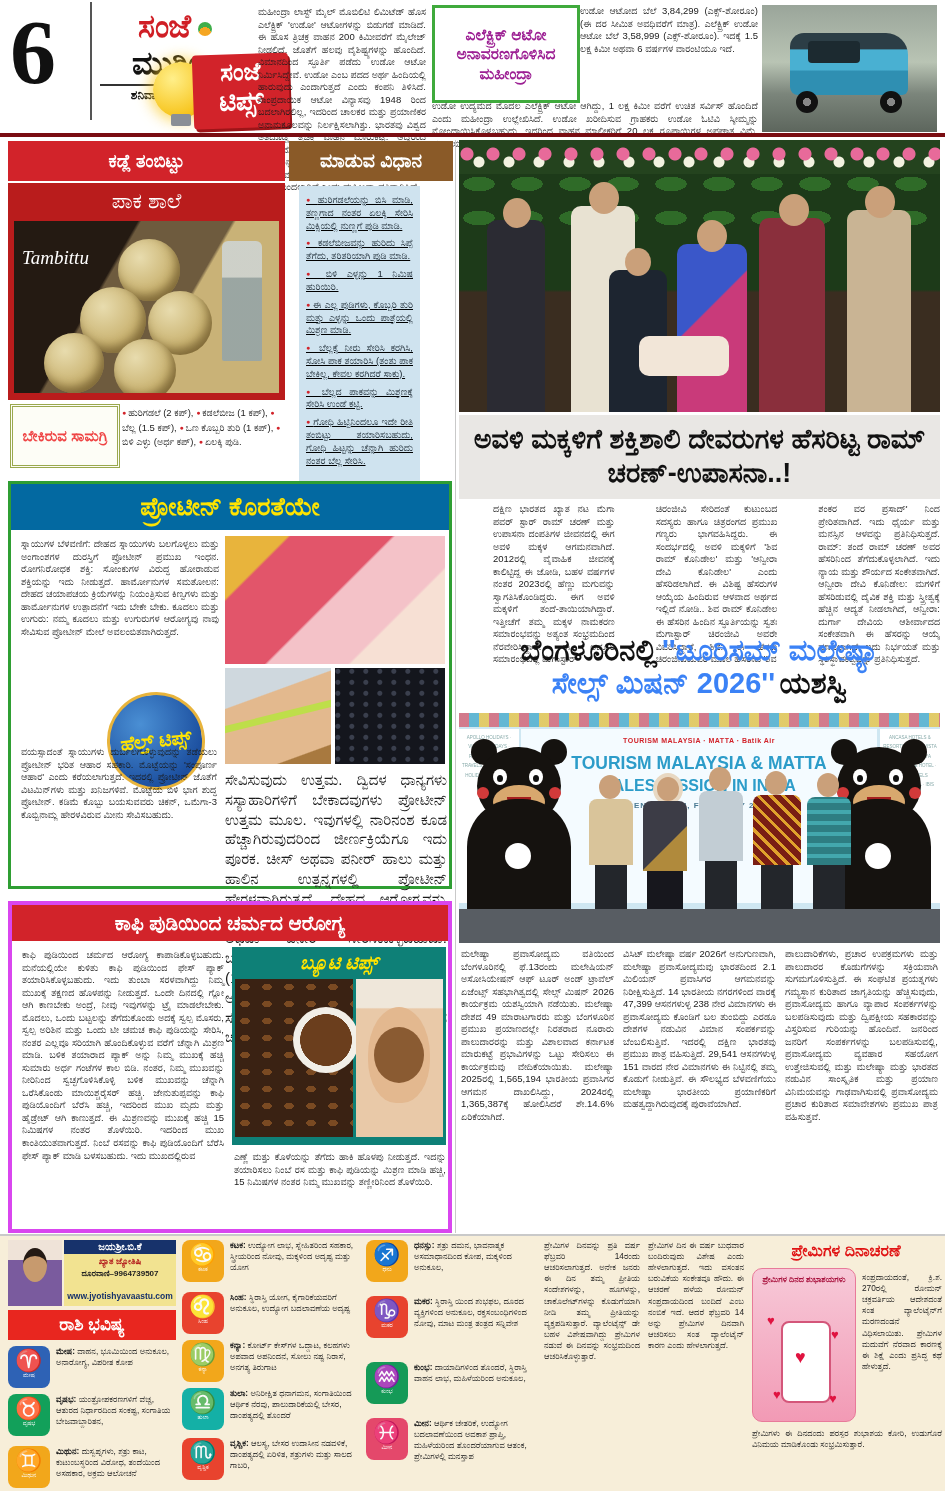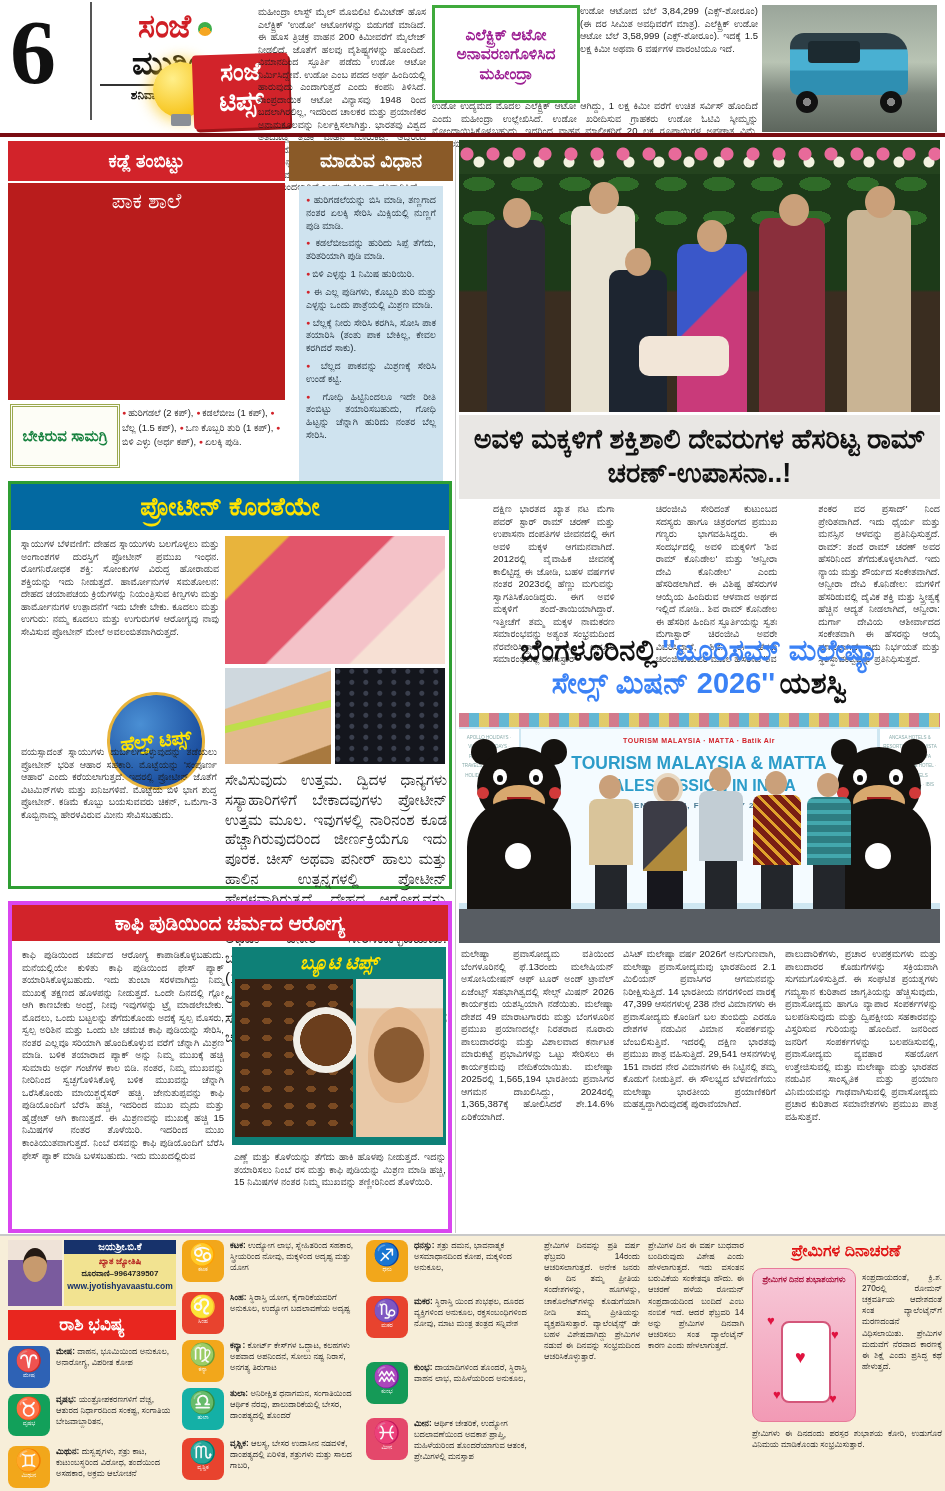--- a/index.html
+++ b/index.html
@@ -30,25 +30,25 @@
   .wheel{width:22px;height:22px;border-radius:50%;background:radial-gradient(circle,#888 25%,#111 28%);}
   #redrule{left:0;top:133px;width:945px;height:4px;background:#7a0d12;}
   
   .vline{width:1px;background:#c9c9c9;}
   #recipehdr{left:8px;top:141px;width:277px;height:40px;background:#d2232a;color:#fff;font-weight:bold;font-size:18px;display:flex;align-items:center;justify-content:center;}
   #pakashale{left:8px;top:183px;width:277px;height:217px;background:#b91c1c;}
   #pakashale .t{color:#fff;font-size:21px;text-align:center;margin:6px 0 5px;}
   #ladduimg{left:6px;top:38px;width:265px;height:172px;background:linear-gradient(120deg,#241a12 0 34%,#6e5b3e 35% 60%,#c9b277 61% 100%);overflow:hidden;}
   .laddu{border-radius:50%;background:radial-gradient(circle at 35% 30%,#e8dcae,#c9b270 60%,#a88d4e);box-shadow:inset -4px -6px 10px rgba(90,70,30,.6);}
   #tamb{left:8px;top:26px;color:#fff;font-style:italic;font-size:19px;font-family:"Liberation Serif",serif;}
-  #ingbox{left:10px;top:404px;width:104px;height:58px;border:3px double #9aa84e;background:#fdfdf6;color:#15803d;font-weight:bold;font-size:15px;text-align:center;display:flex;align-items:center;justify-content:center;line-height:1.15;}
+  #ingbox{left:10px;top:404px;width:104px;height:58px;border:3px double #9aa84e;background:#fdfdf6;color:#ef4444;font-weight:bold;font-size:15px;text-align:center;display:flex;align-items:center;justify-content:center;line-height:1.15;}
   #inglist{left:122px;top:406px;width:168px;height:60px;font-size:9.5px;line-height:1.55;color:#1b1b1b;}
   .ing::before{content:"● ";color:#d2232a;font-size:7px;vertical-align:1px;}
   #methodhdr{left:289px;top:141px;width:164px;height:40px;background:#8a5a28;color:#fff;font-weight:bold;font-size:19px;display:flex;align-items:center;justify-content:center;}
-  #methodbox{left:299px;top:186px;width:144px;height:434px;background:#cfe3ef;padding:8px 7px;box-sizing:border-box;}
+  #methodbox{left:299px;top:186px;width:121px;height:434px;background:#cfe3ef;padding:8px 7px;box-sizing:border-box;text-decoration:underline;}
   #methodbox li{list-style:none;font-size:9.5px;line-height:1.35;text-align:justify;margin-bottom:5px;color:#14212b;}
   #methodbox li::before{content:"● ";color:#d2232a;font-size:7px;vertical-align:1px;}
   #methodbox ul{margin:0;padding:0;}
   #protein{left:8px;top:481px;width:444px;height:408px;border:3px solid #2f9e33;box-sizing:border-box;background:#fff;}
   #proteinhdr{left:0;top:0;width:100%;height:46px;background:#0369a1;color:#ffe400;font-weight:bold;font-size:25px;display:flex;align-items:center;justify-content:center;}
   #pt1{left:10px;top:54px;width:198px;height:202px;}
   #meatimg{left:214px;top:52px;width:220px;height:128px;background:linear-gradient(135deg,#e8b43c 0 18%,#e2556a 19% 48%,#f4c2c8 49% 72%,#f7e0d4 73% 100%);}
   #muscleimg{left:214px;top:184px;width:106px;height:96px;background:linear-gradient(160deg,#cfd8de 0 30%,#e3b98e 31% 85%,#a8793f 86% 100%);overflow:hidden;}
   #tape{left:-8px;top:44px;width:130px;height:7px;background:#bede4a;transform:rotate(-14deg);}
   #beansimg{left:324px;top:184px;width:110px;height:96px;background:radial-gradient(circle at 20% 30%,#3a3f4d 2px,#14161d 3px) 0 0/14px 11px,#101218;}
@@ -105,21 +105,21 @@
   #tm-cols .c{width:153px;}
   
   #bline{left:0;top:1234px;width:945px;height:2px;background:#c9c9c9;}
   #bottom{left:0;top:1236px;width:945px;height:255px;background:#f7eed9;}
   #astro-photo{left:8px;top:4px;width:54px;height:66px;background:linear-gradient(180deg,#efe3d8 0 30%,#7a5b9e 31% 100%);overflow:hidden;}
   #astro-photo .hd2{left:15px;top:8px;width:24px;height:26px;border-radius:50%;background:#c79a6e;border-top:8px solid #241a14;}
   #astro-card{left:64px;top:4px;width:112px;height:66px;background:#f2e391;text-align:center;overflow:hidden;}
   #astro-card .nm{background:#17326b;color:#fff;font-weight:bold;font-size:10px;padding:1px 0;}
   #astro-card .ti{color:#b31d1d;font-size:8.5px;font-weight:bold;margin-top:2px;}
   #astro-card .ph{color:#222;font-size:8px;font-weight:bold;margin-top:2px;}
-  #astro-card .web{color:#17326b;font-size:8.5px;font-weight:bold;margin-top:2px;}
+  #astro-card .web{color:#17326b;font-size:8.5px;font-weight:bold;margin-top:12px;}
   #rashi-hdr{left:8px;top:74px;width:168px;height:30px;background:#e8261f;color:#fff;font-weight:bold;font-size:17px;display:flex;align-items:center;justify-content:center;}
   .zrow{display:flex;gap:6px;align-items:flex-start;}
   .zic{width:42px;height:42px;border-radius:8px;color:#fff;flex:0 0 42px;text-align:center;position:relative;}
   .zic .sy{font-size:22px;line-height:30px;display:block;}
   .zic .lb{font-size:6px;display:block;margin-top:-4px;}
   .ztx{font-size:8.3px;line-height:1.32;color:#222;text-align:left;}
   .ztx b::after{content:": ";}
   
   #val-title{left:750px;top:6px;width:192px;text-align:center;color:#e01313;font-weight:bold;font-size:16px;}
   #val-card{left:752px;top:32px;width:102px;height:152px;border-radius:10px;background:linear-gradient(180deg,#f7c9d8,#f29ab5);border:1px solid #e87a9a;overflow:hidden;text-align:center;}
@@ -168,20 +168,29 @@
     <div class="abs wheel" style="left:34px;top:86px;"></div>
     <div class="abs wheel" style="left:118px;top:86px;"></div>
   </div>
 
   <div class="abs" id="redrule"></div>
 
   <div class="abs" id="recipehdr">ಕಡ್ಲೆ ತಂಬಿಟ್ಟು</div>
 
   <div class="abs" id="pakashale">
     <div class="t">ಪಾಕ ಶಾಲೆ</div>
+    <div class="abs" id="ladduimg">
+      <div class="abs" id="tamb">Tambittu</div>
+      <div class="abs laddu" style="left:104px;top:18px;width:62px;height:62px;"></div>
+      <div class="abs laddu" style="left:66px;top:66px;width:66px;height:66px;"></div>
+      <div class="abs laddu" style="left:134px;top:70px;width:64px;height:64px;"></div>
+      <div class="abs laddu" style="left:30px;top:112px;width:60px;height:60px;"></div>
+      <div class="abs laddu" style="left:100px;top:118px;width:62px;height:62px;"></div>
+      <div class="abs" style="left:208px;top:20px;width:40px;height:120px;background:linear-gradient(180deg,#cfd8dd 0 30%,#8fa3ad 31% 100%);border-radius:6px 6px 2px 2px;opacity:.8;"></div>
+    </div>
   </div>
 
   <div class="abs" id="ingbox">ಬೇಕಿರುವ ಸಾಮಗ್ರಿ</div>
   <div class="abs" id="inglist">
     <span class="ing">ಹುರಿಗಡಲೆ (2 ಕಪ್),</span>
     <span class="ing">ಕಡಲೆಬೀಜ (1 ಕಪ್),</span>
     <span class="ing">ಬೆಲ್ಲ (1.5 ಕಪ್),</span>
     <span class="ing">ಒಣ ಕೊಬ್ಬರಿ ತುರಿ (1 ಕಪ್),</span>
     <span class="ing">ಬಿಳಿ ಎಳ್ಳು (ಅರ್ಧ ಕಪ್),</span>
     <span class="ing">ಏಲಕ್ಕಿ ಪುಡಿ.</span>

